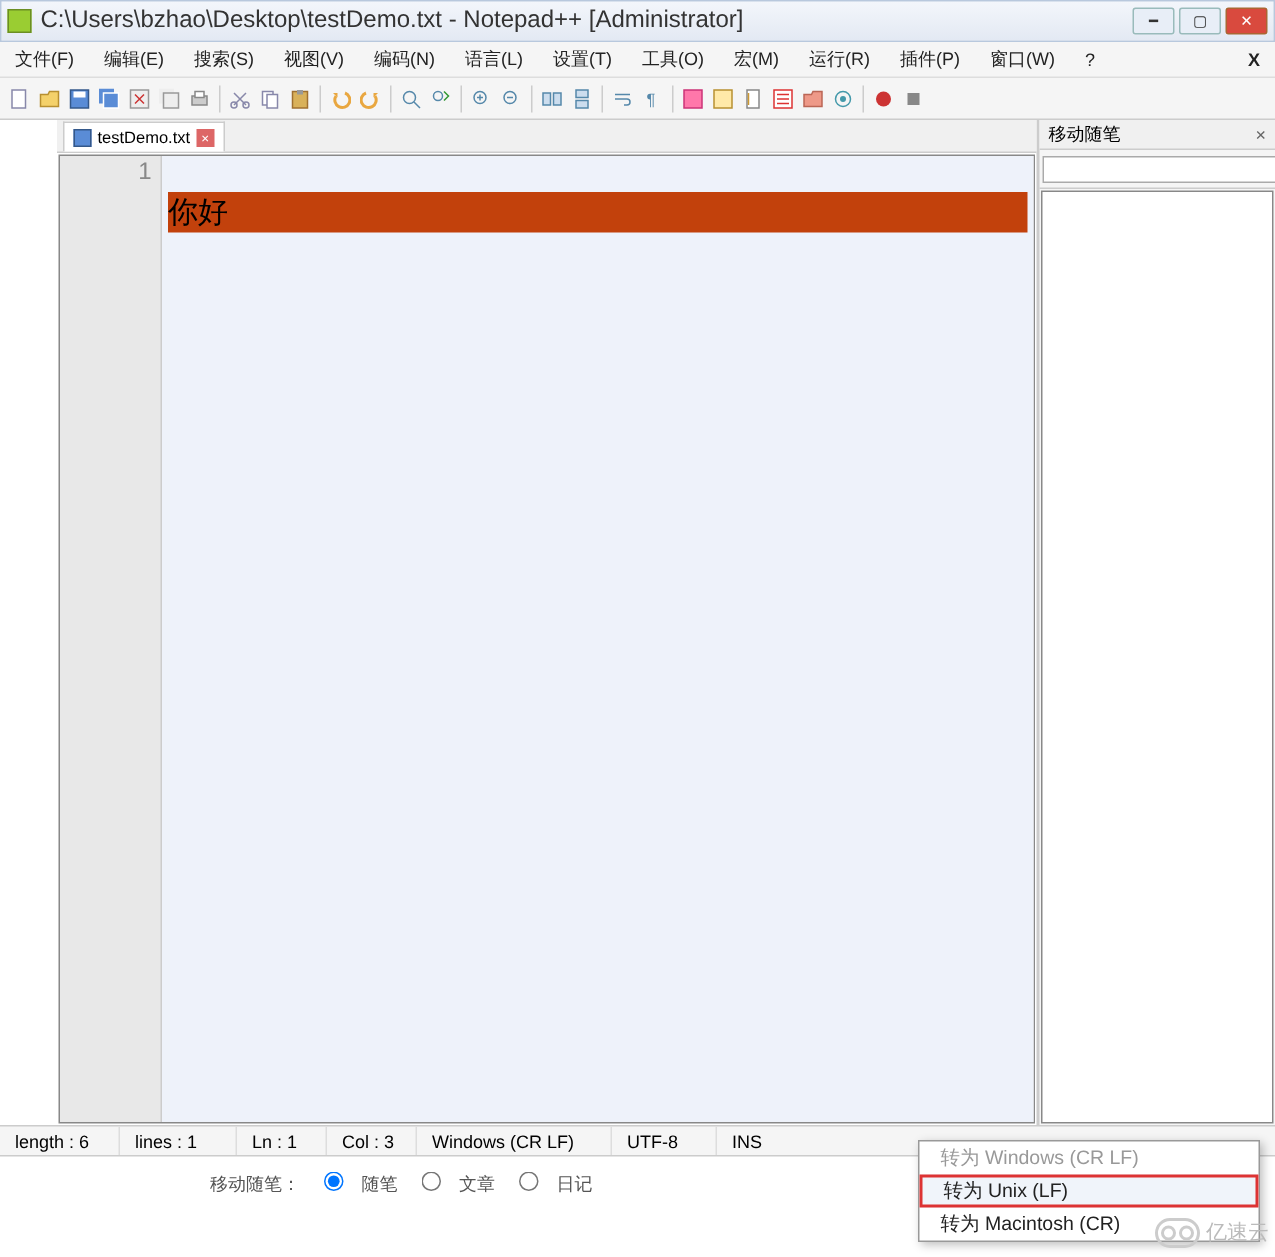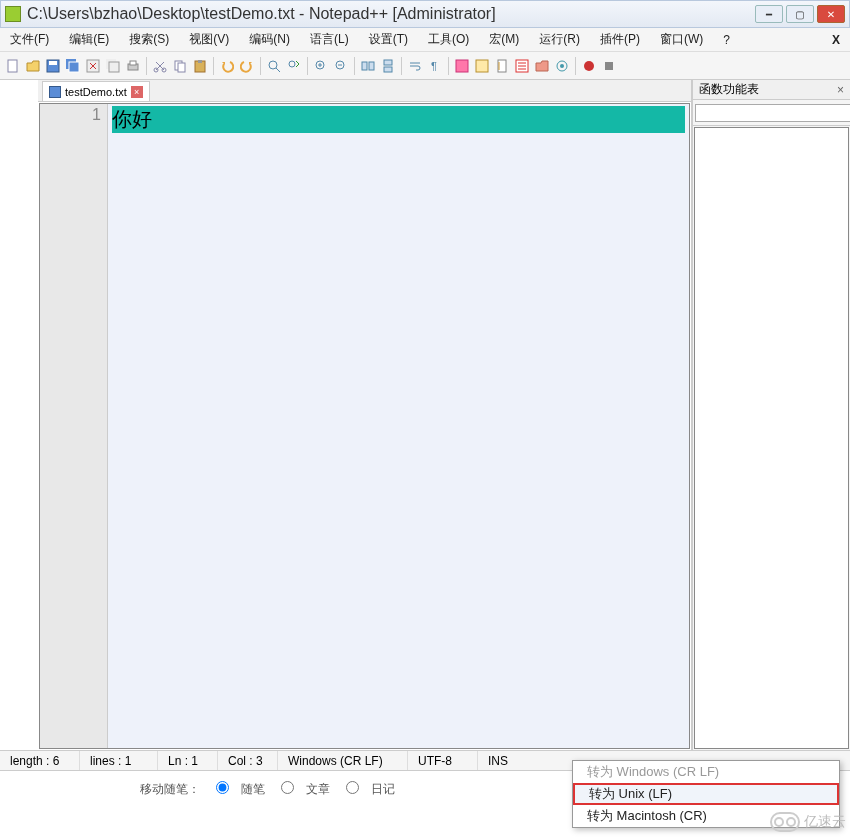--- a/index.html
+++ b/index.html
@@ -19,30 +19,30 @@
 .ico { width: 14px; height: 14px; display: block; }
 .main { display: flex; height: calc(100% - 28px - 24px - 28px - 20px - 68px); padding-left: 38px; }
 .left-pane { flex: 1; display: flex; flex-direction: column; border-right: 1px solid #ccc; }
 .tab-strip { height: 22px; background: #f0f0f0; display: flex; align-items: flex-end; padding-left: 4px; border-bottom: 1px solid #ccc; }
 .tab { height: 20px; background: #fff; border: 1px solid #ccc; border-bottom: none; padding: 1px 6px; font-size: 11px; display: flex; align-items: center; gap: 4px; font-family: "Courier New", monospace; }
 .tab .disk-icon { width: 12px; height: 12px; background: #5a8cd6; border: 1px solid #34588a; }
 .tab .close-x { width: 12px; height: 12px; background: #d66; color: #fff; font-size: 9px; display: flex; align-items: center; justify-content: center; }
 .editor { flex: 1; display: flex; background: #fff; border: 1px solid #888; margin: 1px; }
 .gutter { width: 68px; background: #e8e8e8; border-right: 1px solid #ccc; padding-top: 2px; text-align: right; padding-right: 6px; font-size: 16px; color: #888; font-family: "Courier New", monospace; }
 .editor-content { flex: 1; padding: 2px 4px; font-size: 20px; font-family: "SimSun", serif; background: #eef2fa; }
-.editor-content .line { background: #14b8a6; }
+.editor-content .line { background: #c2410c; margin-top: 22px; }
 .right-pane { width: 158px; border-left: 1px solid #ccc; display: flex; flex-direction: column; background: #f5f5f5; }
 .panel-header { height: 20px; background: #f0f0f0; border-bottom: 1px solid #ccc; display: flex; align-items: center; padding: 0 6px; font-size: 12px; }
 .panel-header .px { margin-left: auto; color: #666; }
 .panel-toolbar { height: 26px; border-bottom: 1px solid #ccc; display: flex; align-items: center; padding: 2px; gap: 3px; }
 .panel-toolbar input { flex: 1; height: 18px; border: 1px solid #aaa; }
 .panel-body { flex: 1; background: #fff; border: 1px solid #888; margin: 1px; }
 .statusbar { height: 20px; background: #f5f5f5; border-top: 1px solid #ccc; display: flex; align-items: flex-end; font-size: 12px; }
 .status-cell { padding: 0 10px; border-right: 1px solid #ddd; height: 100%; display: flex; align-items: center; }
-.context-menu { position: absolute; right: 10px; bottom: 10px; width: 268px; background: #fff; border: 1px solid #999; box-shadow: 2px 2px 6px rgba(0,0,0,.25); }
+.context-menu { position: absolute; right: 10px; bottom: 10px; width: 228px; background: #fff; border: 1px solid #999; box-shadow: 2px 2px 6px rgba(0,0,0,.25); }
 .context-menu .item { height: 22px; padding: 2px 14px; font-size: 13px; color: #222; display: flex; align-items: center; }
 .context-menu .item.disabled { color: #999; }
 .context-menu .item.highlighted { border: 2px solid #d33; background: #f0f4fa; }
 .bg-page { position: absolute; left: 0; right: 0; bottom: 0; height: 68px; background: #fff; border-top: 1px solid #ccc; padding: 10px 140px; font-size: 12px; color: #555; }
 .bg-page .row { display: flex; align-items: flex-start; gap: 12px; margin-bottom: 8px; }
 .bg-page input[type=radio] { margin-left: 4px; }
 .watermark { position: absolute; right: 4px; bottom: 6px; display: flex; align-items: center; gap: 4px; color: #bbb; font-size: 14px; }
 .watermark .wm-icon { width: 30px; height: 20px; border: 2px solid #ccc; border-radius: 10px; display: flex; align-items: center; justify-content: center; }
 .watermark .wm-icon::before { content: ""; width: 6px; height: 6px; border: 2px solid #ccc; border-radius: 50%; margin: 1px; }
 .watermark .wm-icon::after { content: ""; width: 6px; height: 6px; border: 2px solid #ccc; border-radius: 50%; margin: 1px; }
@@ -261,21 +261,21 @@
       <div class="gutter">
         <div>1</div>
       </div>
       <div class="editor-content">
         <div class="line">你好</div>
       </div>
     </div>
   </div>
   <div class="right-pane">
     <div class="panel-header">
-      <span>函数功能表</span>
+      <span>移动随笔</span>
       <span class="px">×</span>
     </div>
     <div class="panel-toolbar">
       <input type="text" style="">
 
     </div>
     <div class="panel-body"></div>
   </div>
 </div>
 

